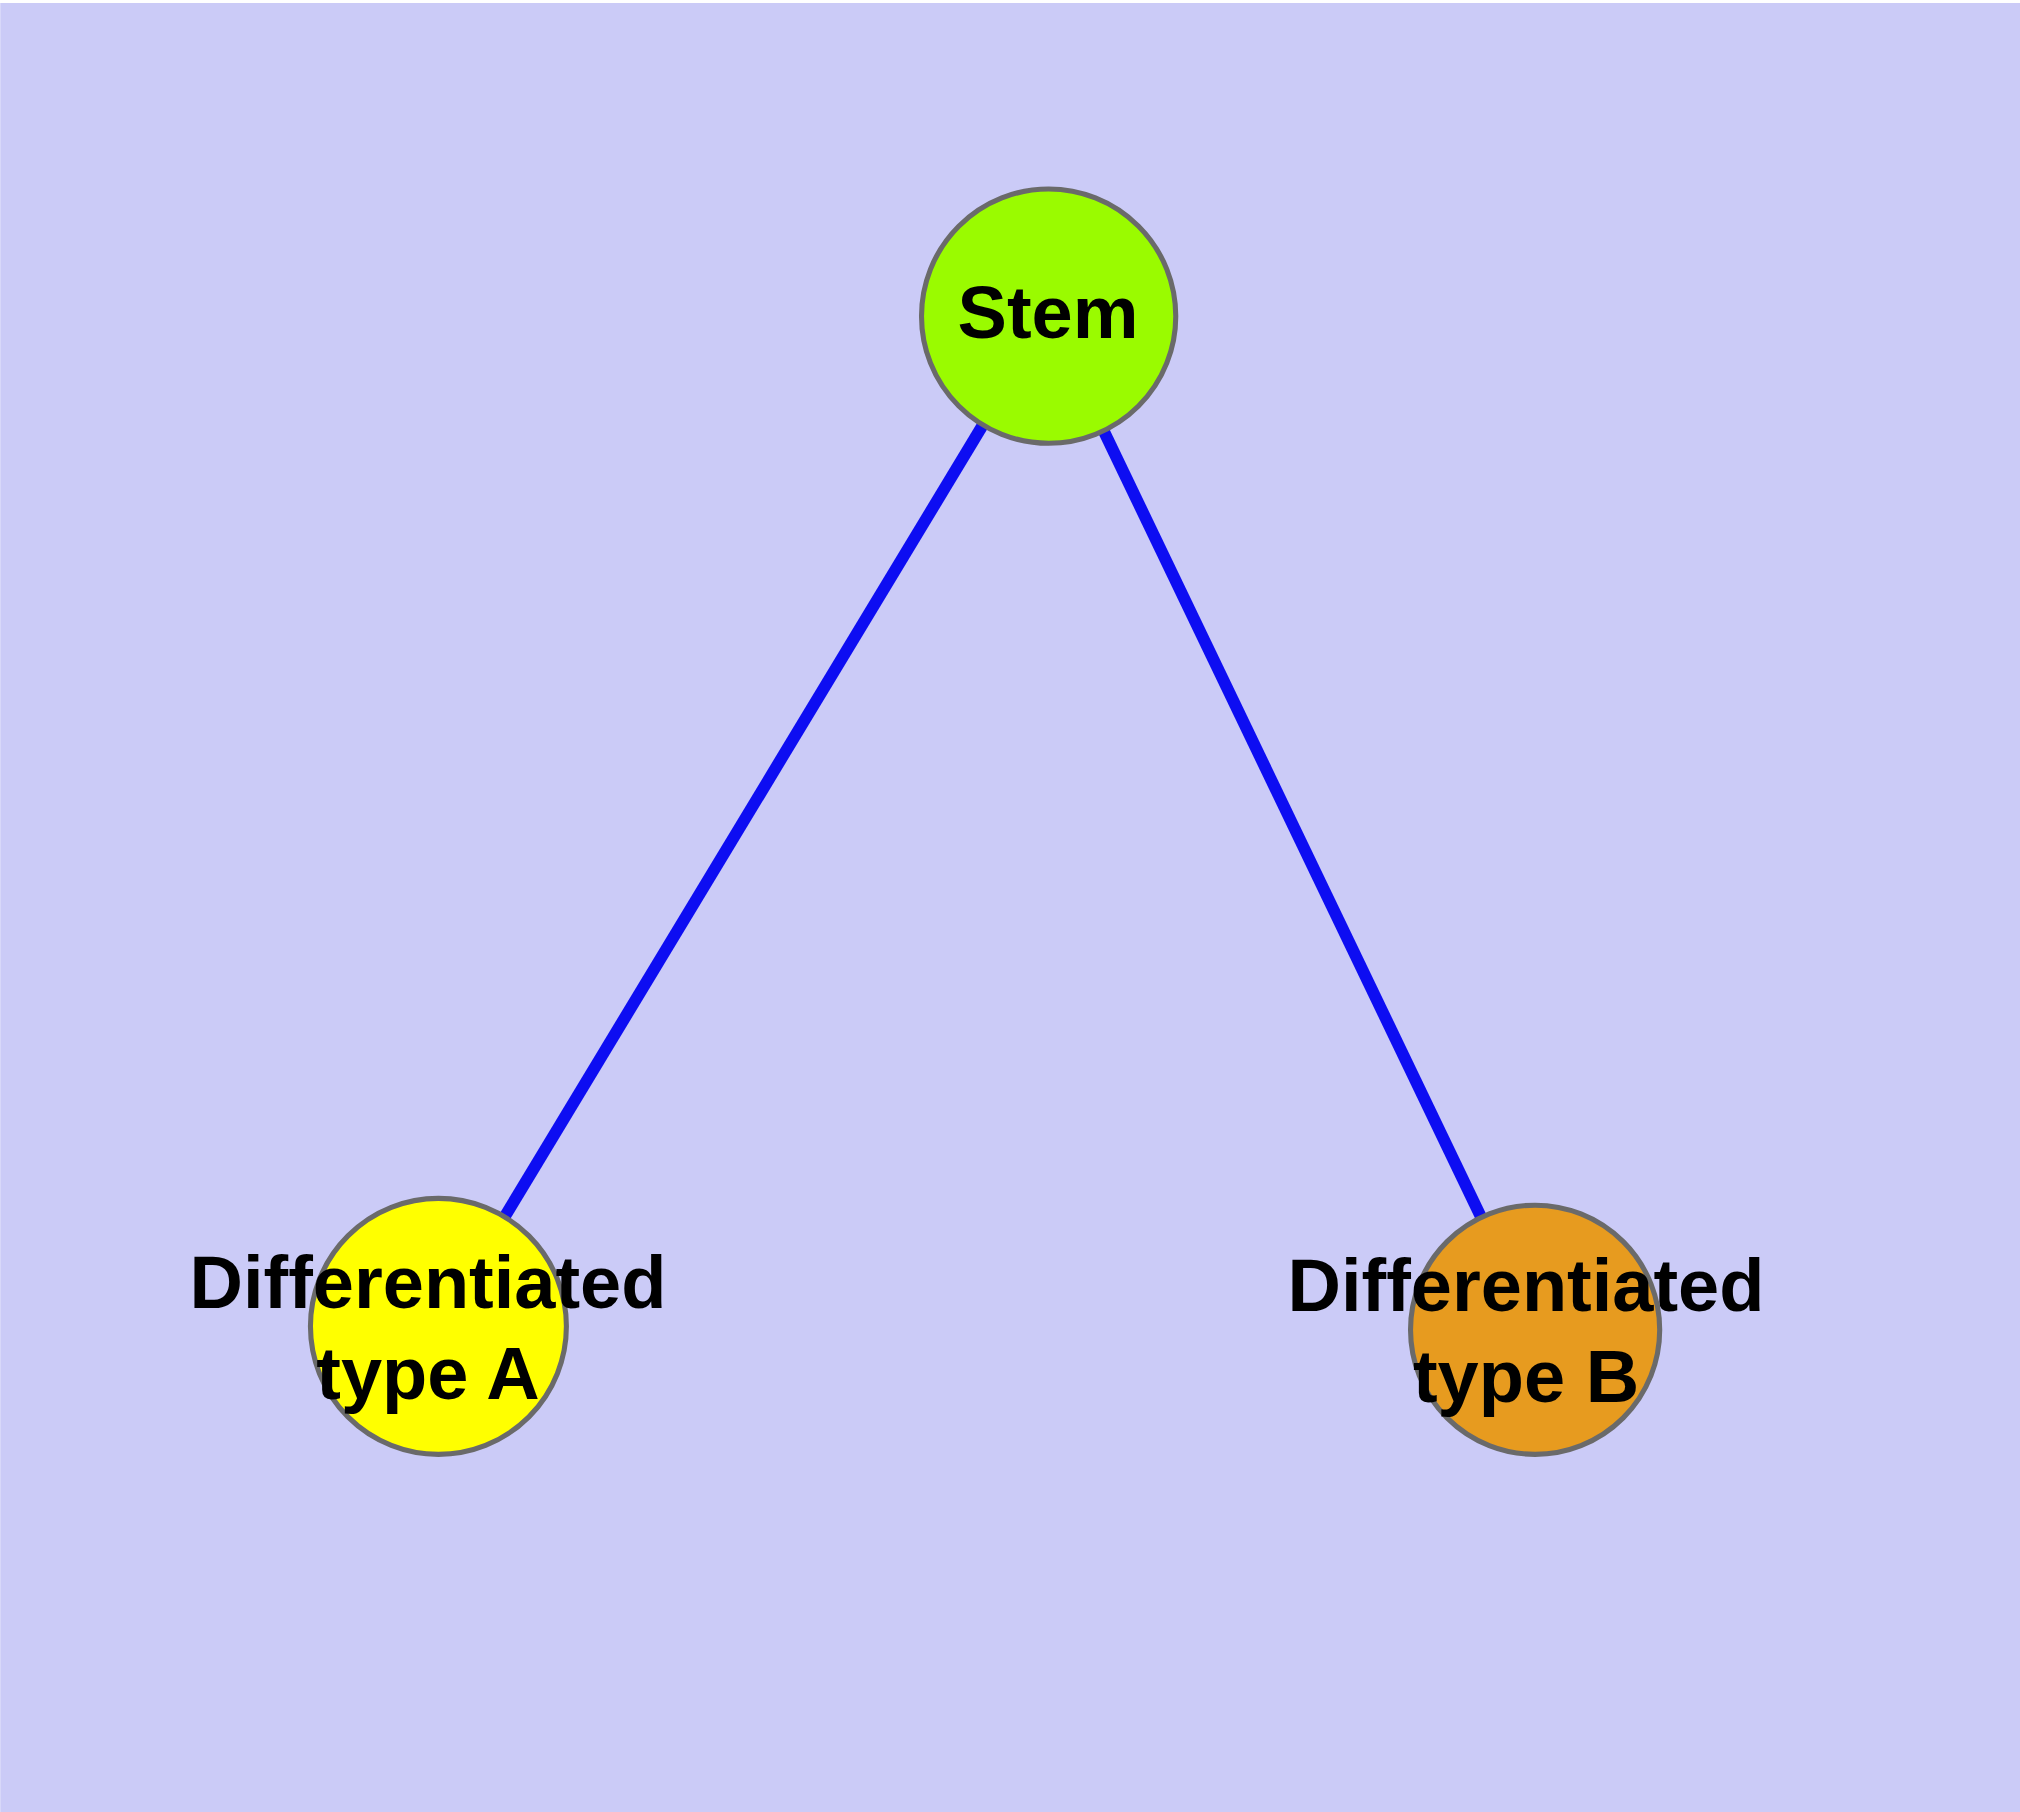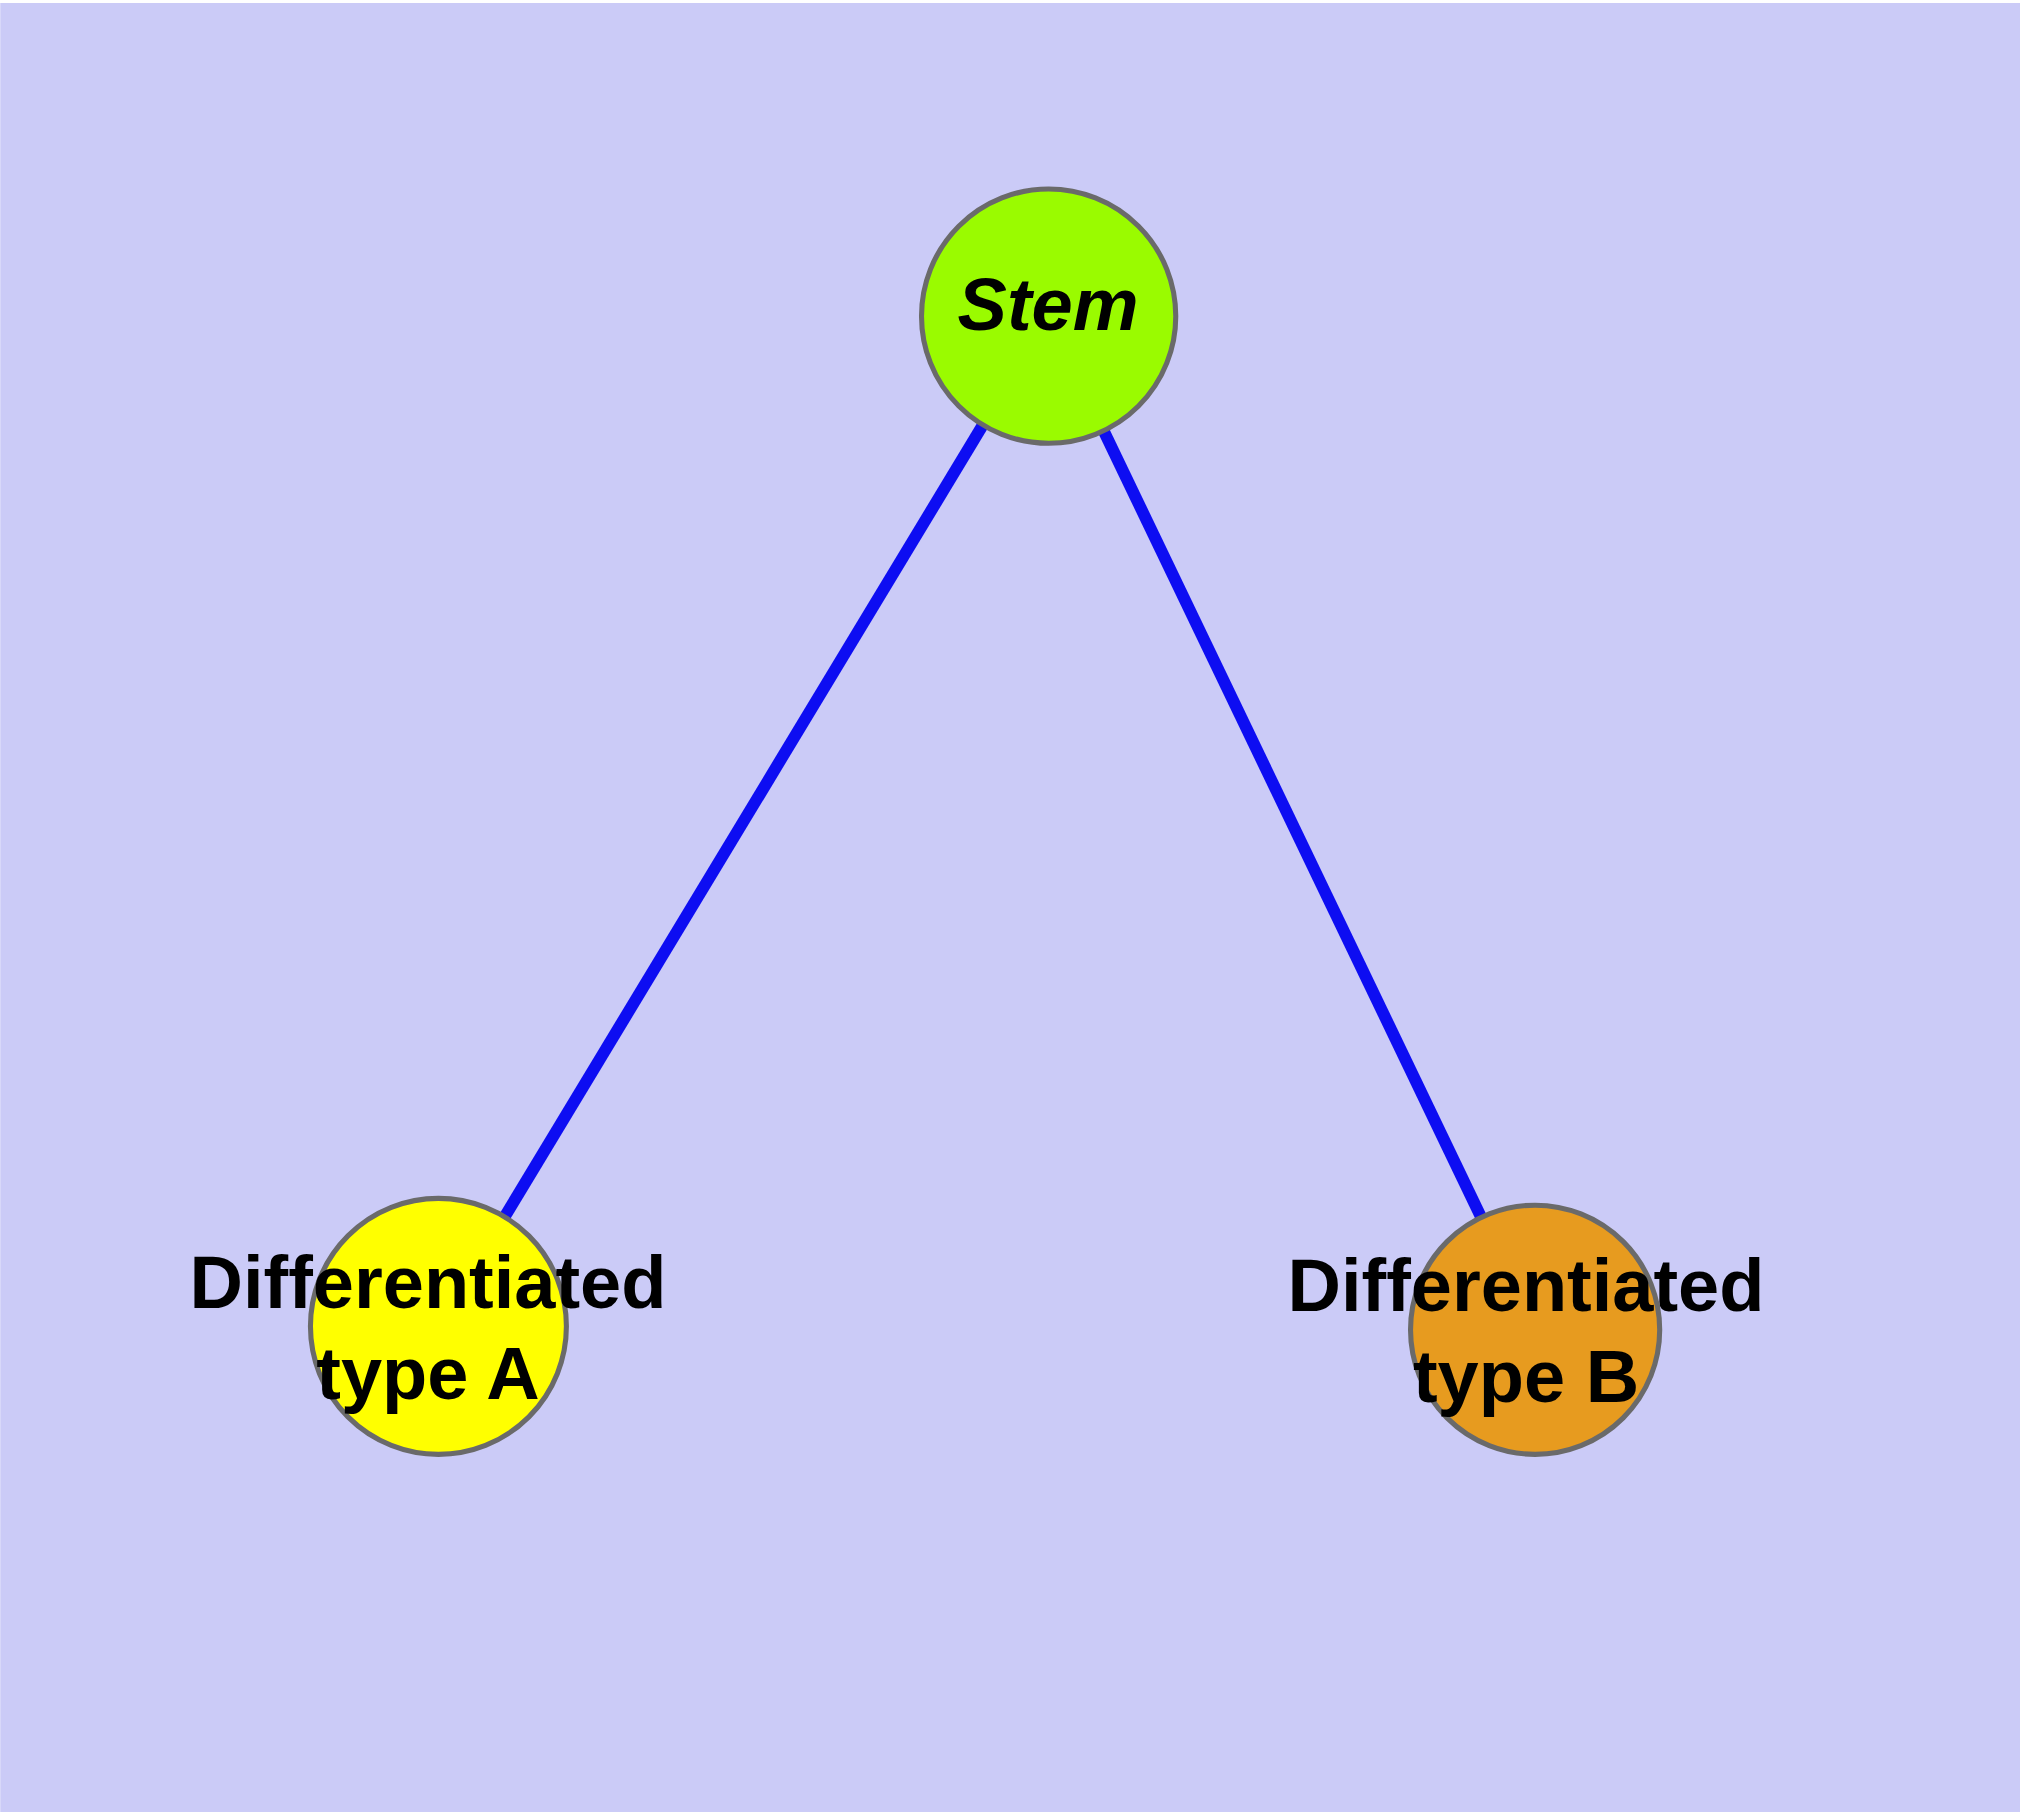--- a/index.html
+++ b/index.html
@@ -34,21 +34,21 @@
     transform: translate(-50%, -50%);
     font-weight: bold;
     font-size: 74px;
     line-height: 91px;
     color: #000000;
     text-align: center;
     white-space: pre-line;
     z-index: 2;
     letter-spacing: 0;
   }
-  .label-stem   { left: 1048px; top: 304px; font-style: italic; }
+  .label-stem   { left: 1048px; top: 312px; }
   .label-type-a { left: 428px;  top: 1328px; }
   .label-type-b { left: 1526px; top: 1331px; }
 </style>
 </head>
 <body>
 
 <div class="canvas">
   <div class="top-strip"></div>
 
   <svg class="graph-svg" viewBox="0 0 2384 2138">

